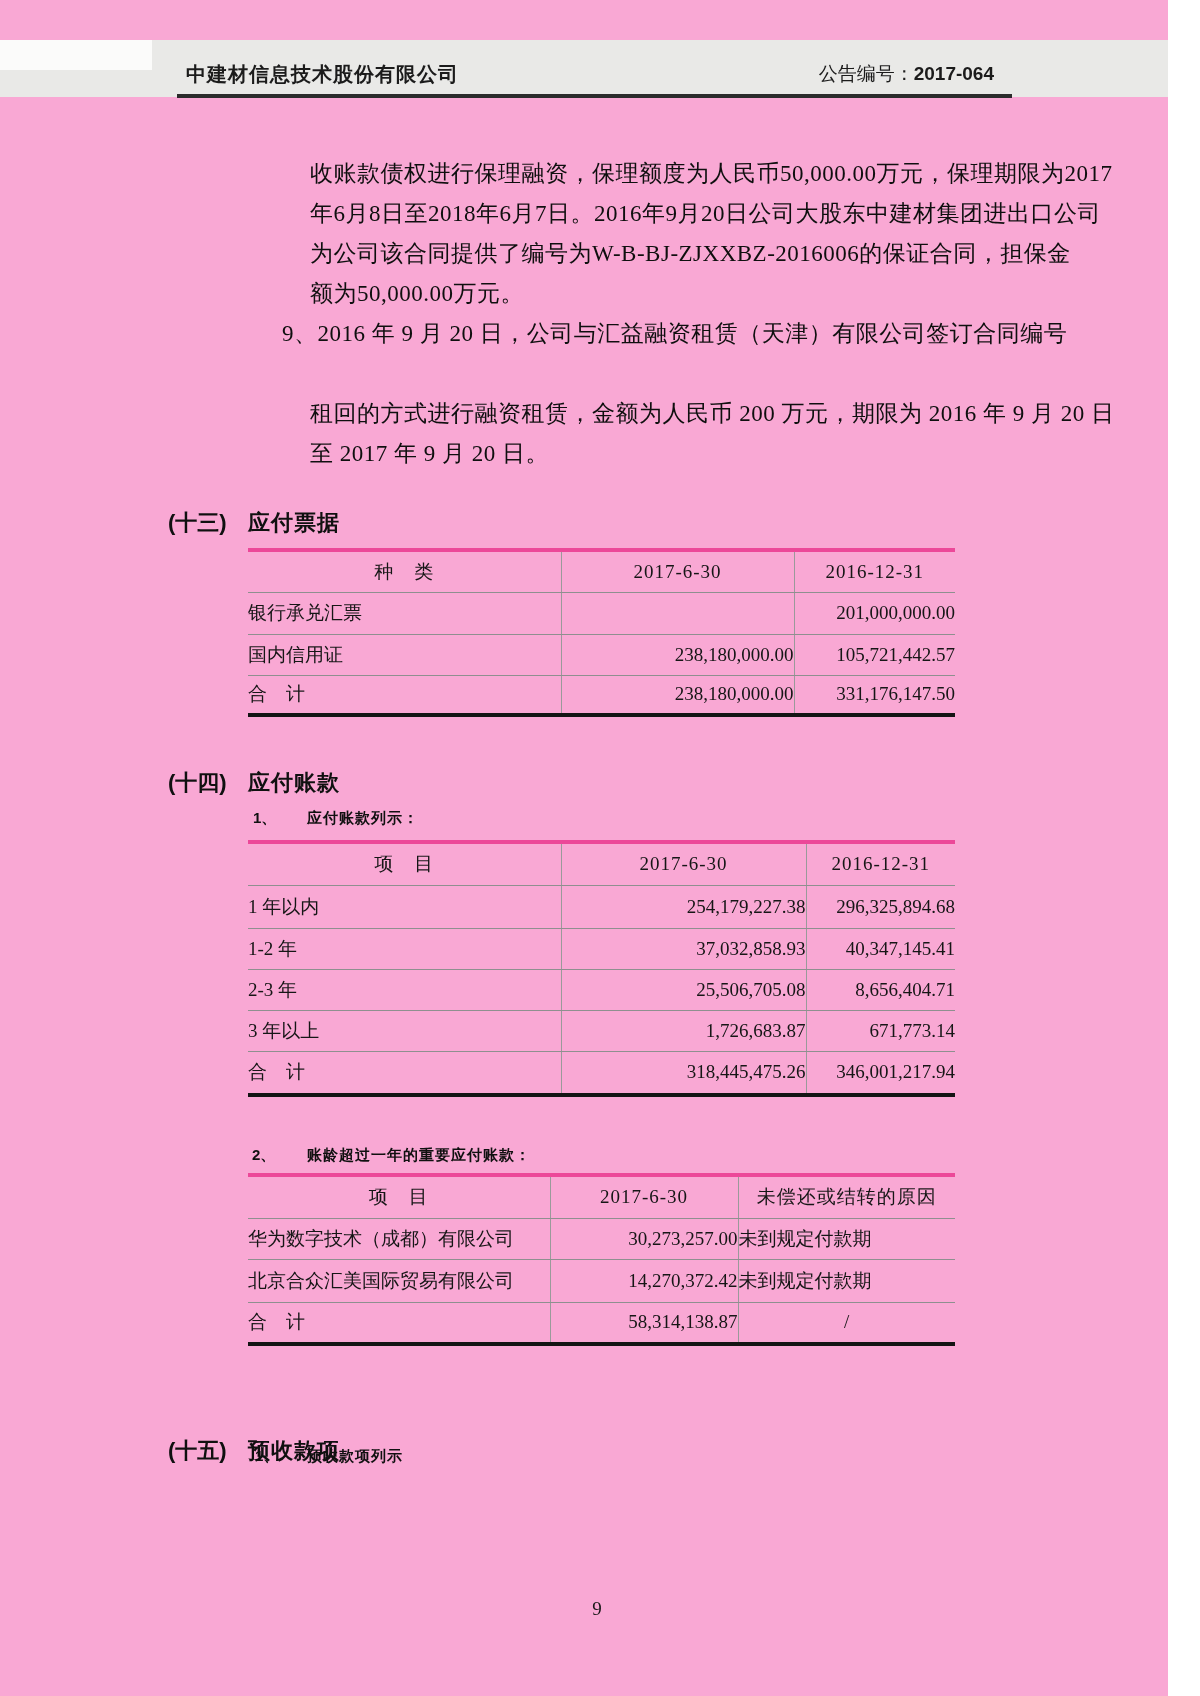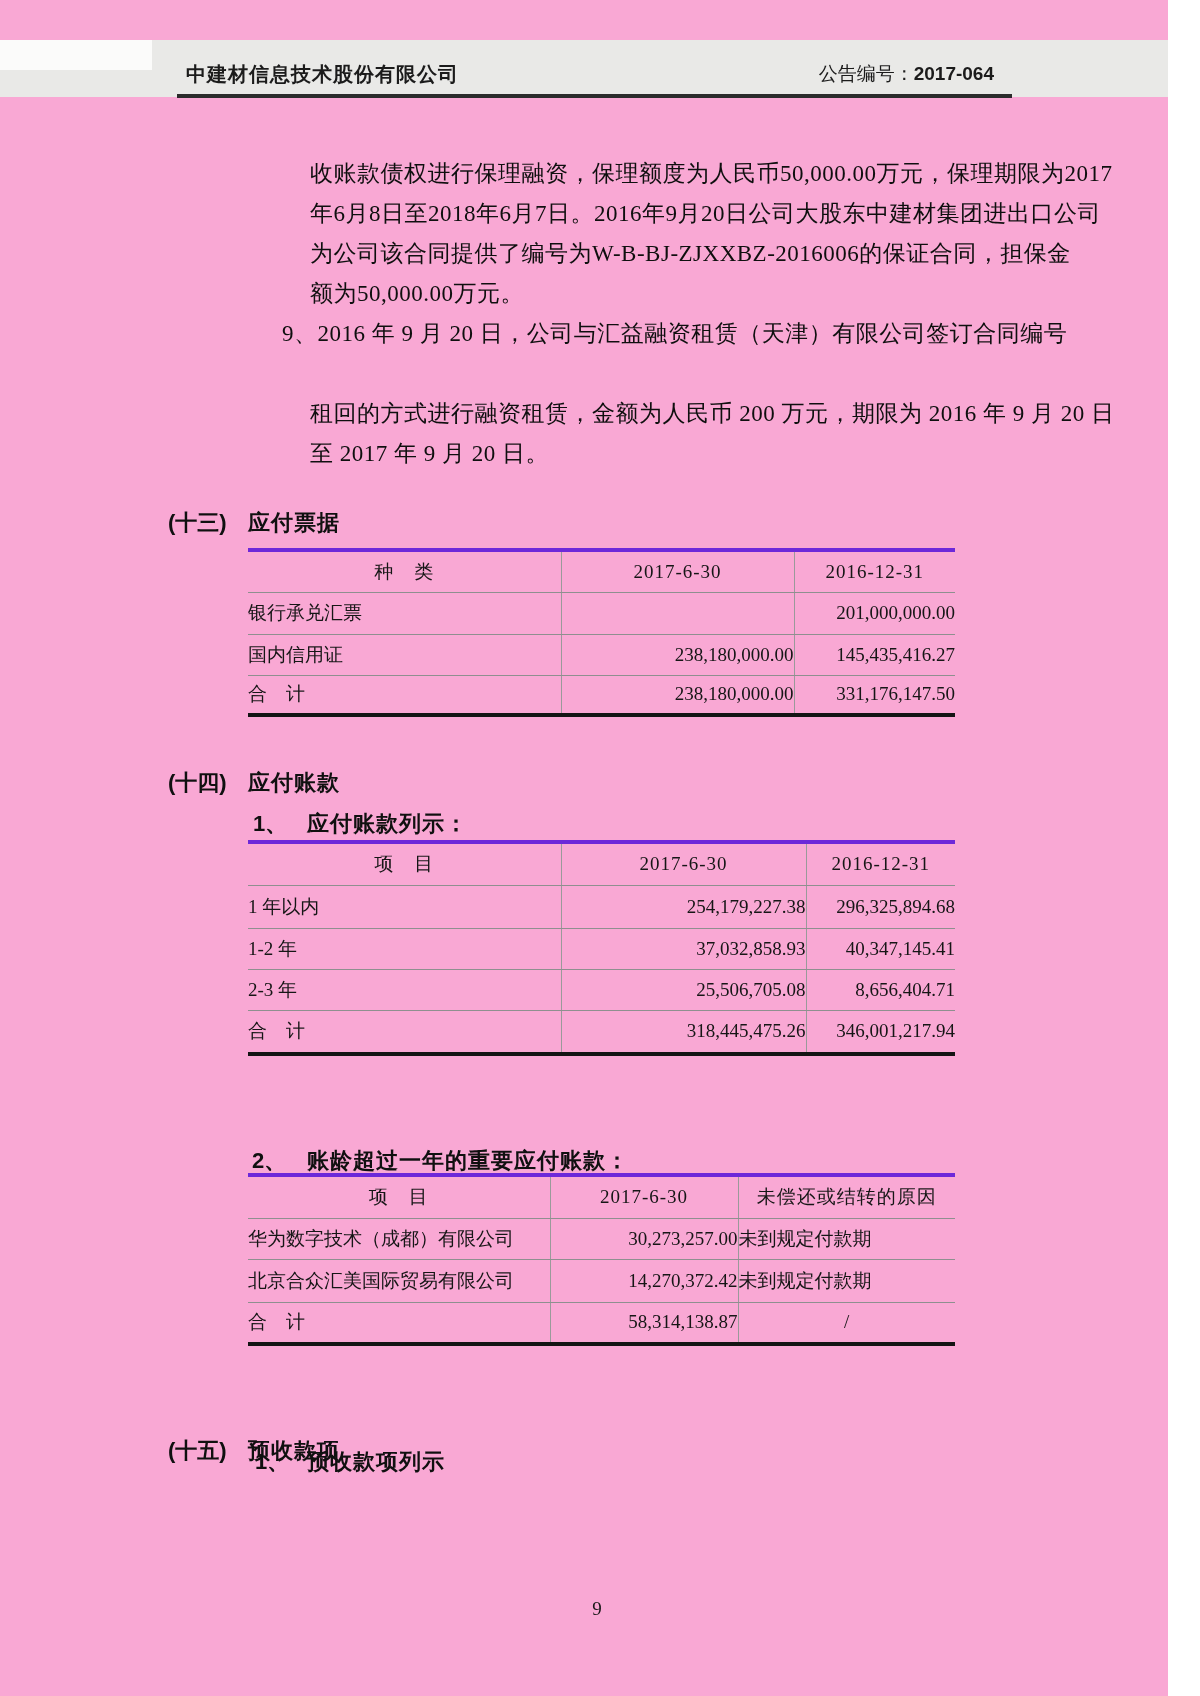--- a/index.html
+++ b/index.html
@@ -15,25 +15,25 @@
   .hdr-notice .no{font-weight:bold;}
   .hdr-rule{position:absolute;left:177px;top:94px;width:835px;height:4px;background:#2b2b2b;}
   
   .pl{position:absolute;left:310px;font-size:23px;letter-spacing:0.5px;white-space:nowrap;color:#0f0f0f;}
   .pl.hang{left:282px;}
   
   .sec{position:absolute;left:168px;font-family:"Liberation Sans","DejaVu Sans",sans-serif;
         font-weight:bold;font-size:22px;color:#101010;white-space:nowrap;letter-spacing:1px;}
   .sec .lab{display:inline-block;width:80px;letter-spacing:0;}
   .sub{position:absolute;font-family:"Liberation Sans","DejaVu Sans",sans-serif;
-        font-weight:bold;font-size:22px;color:#101010;white-space:nowrap;letter-spacing:1px;}
+        font-weight:bold;font-size:15px;color:#101010;white-space:nowrap;letter-spacing:1px;}
   .sub .num{display:inline-block;letter-spacing:0;}
   
   table.tbl{position:absolute;border-collapse:collapse;table-layout:fixed;
-        border-top:4px solid #6d28d9;border-bottom:4px solid #141414;
+        border-top:4px solid #ec4899;border-bottom:4px solid #141414;
         font-size:19px;color:#161616;}
   table.tbl td{vertical-align:middle;white-space:nowrap;overflow:hidden;padding:0;}
   table.tbl tr.rl td{border-bottom:1px solid #8f8f8f;}
   table.tbl td.c2,table.tbl td.c3{border-left:1px solid #9a9a9a;}
   td.hc{text-align:center;letter-spacing:1px;}
   td.item{text-align:left;padding-left:13px;}
   td.num{text-align:right;padding-right:16px;}
   td.tot{text-align:left;}
   td.slash{text-align:center;}
   .pageno{position:absolute;left:557px;top:1598px;width:80px;text-align:center;font-size:19px;color:#1a1a1a;}
@@ -78,21 +78,21 @@
       <td class="hc c3">2016-12-31</td>
     </tr>
     <tr class="rl" style="height:42px">
       <td class="item">银行承兑汇票</td>
       <td class="num c2"></td>
       <td class="num c3">201,000,000.00</td>
     </tr>
     <tr class="rl" style="height:41px">
       <td class="item">国内信用证</td>
       <td class="num c2">238,180,000.00</td>
-      <td class="num c3">145,435,416.27</td>
+      <td class="num c3">105,721,442.57</td>
     </tr>
     <tr style="height:40px">
       <td class="tot">合　计</td>
       <td class="num c2">238,180,000.00</td>
       <td class="num c3">331,176,147.50</td>
     </tr>
   </tbody>
     </table>
 
   <div class="sec" style="top:768px">
@@ -121,20 +121,25 @@
     </tr>
     <tr class="rl" style="height:41px">
       <td class="item">1-2 年</td>
       <td class="num c2">37,032,858.93</td>
       <td class="num c3">40,347,145.41</td>
     </tr>
     <tr class="rl" style="height:41px">
       <td class="item">2-3 年</td>
       <td class="num c2">25,506,705.08</td>
       <td class="num c3">8,656,404.71</td>
+    </tr>
+    <tr class="rl" style="height:41px">
+      <td class="item">3 年以上</td>
+      <td class="num c2">1,726,683.87</td>
+      <td class="num c3">671,773.14</td>
     </tr>
     <tr style="height:44px">
       <td class="tot">合　计</td>
       <td class="num c2">318,445,475.26</td>
       <td class="num c3">346,001,217.94</td>
     </tr>
   </tbody>
     </table>
 
   <div class="sub" style="left:252px;top:1146px">

